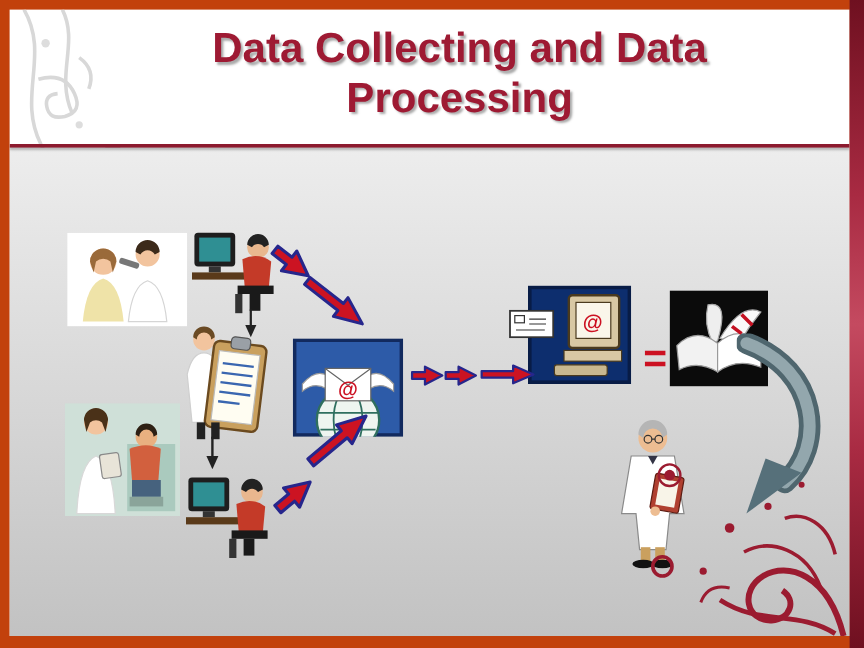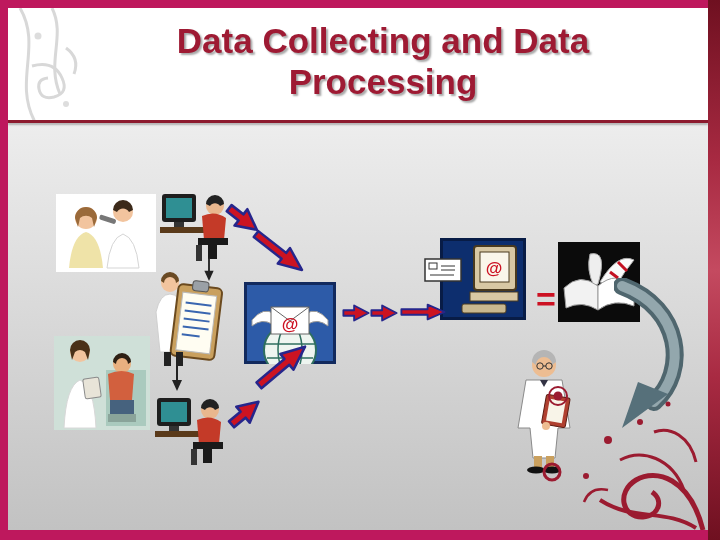--- a/index.html
+++ b/index.html
@@ -1,18 +1,18 @@
 <!DOCTYPE html>
 <html><head>
 <meta charset="utf-8">
 <style>
   html,body { margin:0; padding:0; background:#ffffff; }
   .slide {
     position:relative; width:720px; height:540px;
-    background:#be185d; overflow:hidden;
+    background:#c2410c; overflow:hidden;
     font-family:"Liberation Sans", sans-serif;
   }
   .right-edge {
     position:absolute; right:0; top:0; width:12px; height:100%;
     background:linear-gradient(180deg,#6f1020 0%,#a82a42 30%,#c44a60 50%,#a82a42 70%,#6f1020 100%);
     z-index:5;
   }
   .inner {
     position:absolute; left:8px; top:8px; right:12px; bottom:10px;
     background:#ffffff; overflow:hidden;

